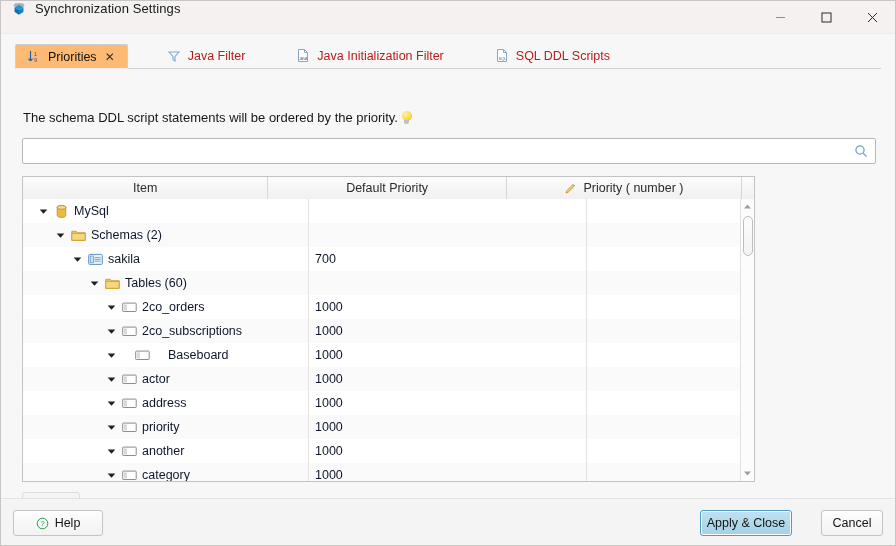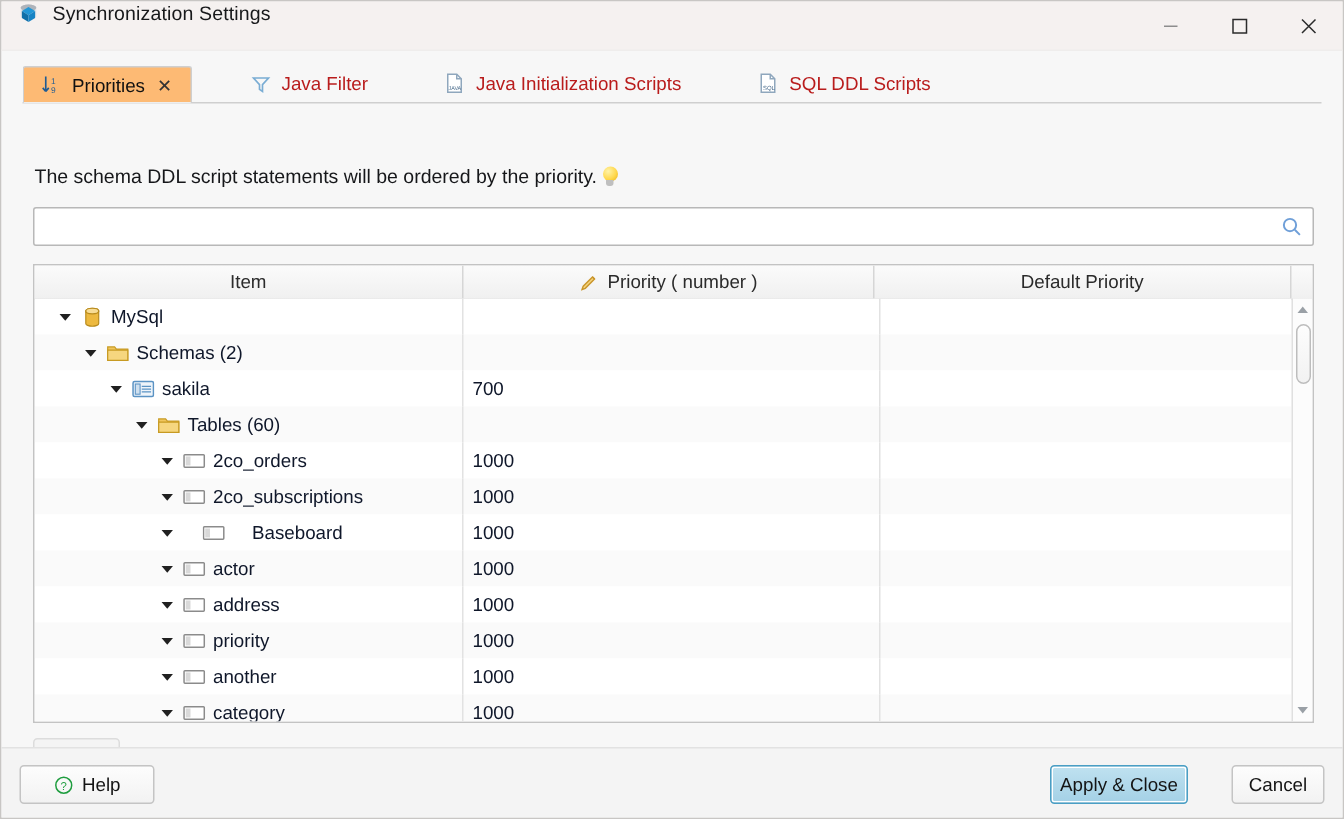--- a/index.html
+++ b/index.html
@@ -174,21 +174,21 @@
     display: flex;
     align-items: center;
     justify-content: center;
     margin-right: 3px;
   }
 
   
   .tablewrap {
     position: absolute;
     left: 21px; top: 142px;
-    width: 854px; height: 306px;
+    width: 733px; height: 306px;
     border: 1px solid #c3c3c3;
     box-sizing: border-box;
     background: #fff;
     overflow: hidden;
   }
   .thead {
     display: flex;
     height: 22px;
     background: linear-gradient(#fbfbfb, #f0f0f0);
     border-bottom: 1px solid #cfcfcf;
@@ -393,21 +393,21 @@
       </div>
       <div class="tab-gap"></div>
       <div class="tab">
         <span class="tab-ico">
           <svg width="14" height="15" viewBox="0 0 14 15">
             <path d="M2.5 1.5h6l3 3v9h-9z" fill="#fff" stroke="#8fa7bd" stroke-width="1"></path>
             <path d="M8.5 1.5v3h3" fill="none" stroke="#8fa7bd" stroke-width="1"></path>
             <text x="3" y="12.3" font-size="3.6" font-family="Liberation Sans, sans-serif" fill="#4a6c8c">JAVA</text>
           </svg>
         </span>
-        <span>Java Initialization Scripts</span>
+        <span>Java Initialization Filter</span>
       </div>
       <div class="tab-gap"></div>
       <div class="tab">
         <span class="tab-ico">
           <svg width="14" height="15" viewBox="0 0 14 15">
             <path d="M2.5 1.5h6l3 3v9h-9z" fill="#fff" stroke="#8fa7bd" stroke-width="1"></path>
             <path d="M8.5 1.5v3h3" fill="none" stroke="#8fa7bd" stroke-width="1"></path>
             <text x="3.6" y="12.3" font-size="4" font-family="Liberation Sans, sans-serif" fill="#4a6c8c">SQL</text>
           </svg>
         </span>
@@ -431,31 +431,31 @@
           <path d="M9.2 9.2 12.6 12.6" stroke="#6f9fd8" stroke-width="1.3" fill="none"></path>
         </svg>
       </span>
     </div>
 
     <div class="tablewrap">
       <div class="thead">
         <div class="th c1">
           <span>Item</span>
         </div>
+        <div class="th c2">
+          <span>Default Priority</span>
+        </div>
         <div class="th c3">
           <span class="pencil">
             <svg width="13" height="13" viewBox="0 0 13 13">
               <path d="M2 11l.8-2.2L9 2.6l1.4 1.4-6.2 6.2z" fill="#f3d17a" stroke="#c9952a" stroke-width=".9"></path>
               <path d="M9 2.6l1.4 1.4" stroke="#c9952a" stroke-width=".9"></path>
             </svg>
           </span>
           <span>Priority ( number )</span>
-        </div>
-        <div class="th c2">
-          <span>Default Priority</span>
         </div>
         <div class="th corner"></div>
       </div>
 
       <div class="tbody" id="tbody">
           <div class="row odd">
             <div class="cell c1" style="padding-left: 14px;">
               <span class="twisty">
                 <svg width="9" height="7" viewBox="0 0 9 7">
                   <path d="M.7 1.4h7.6L4.5 5.8z" fill="#202020"></path>

